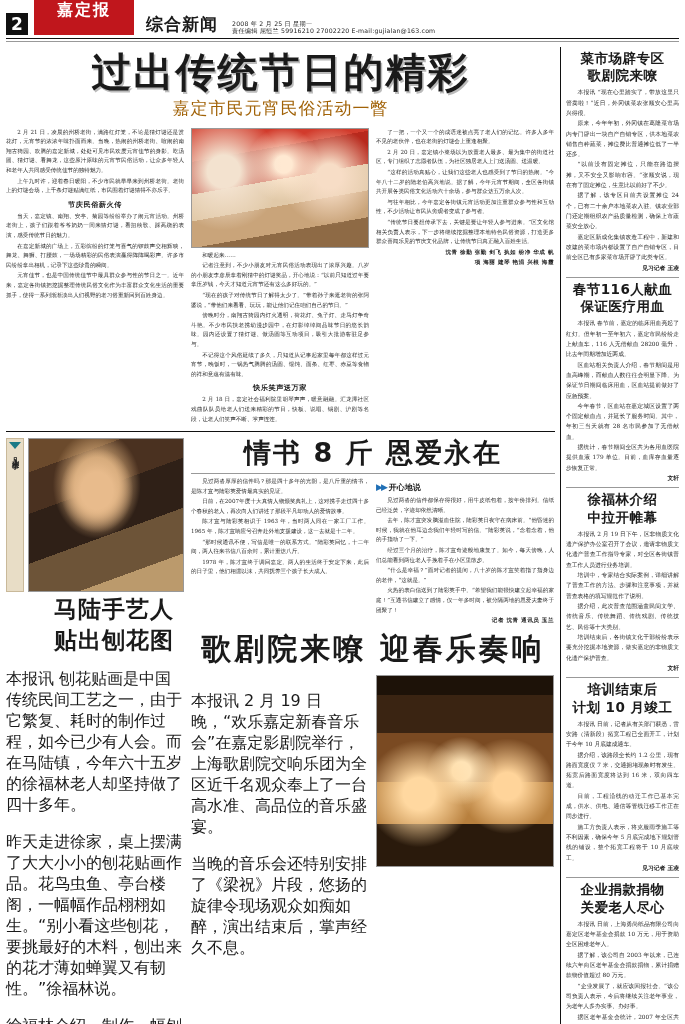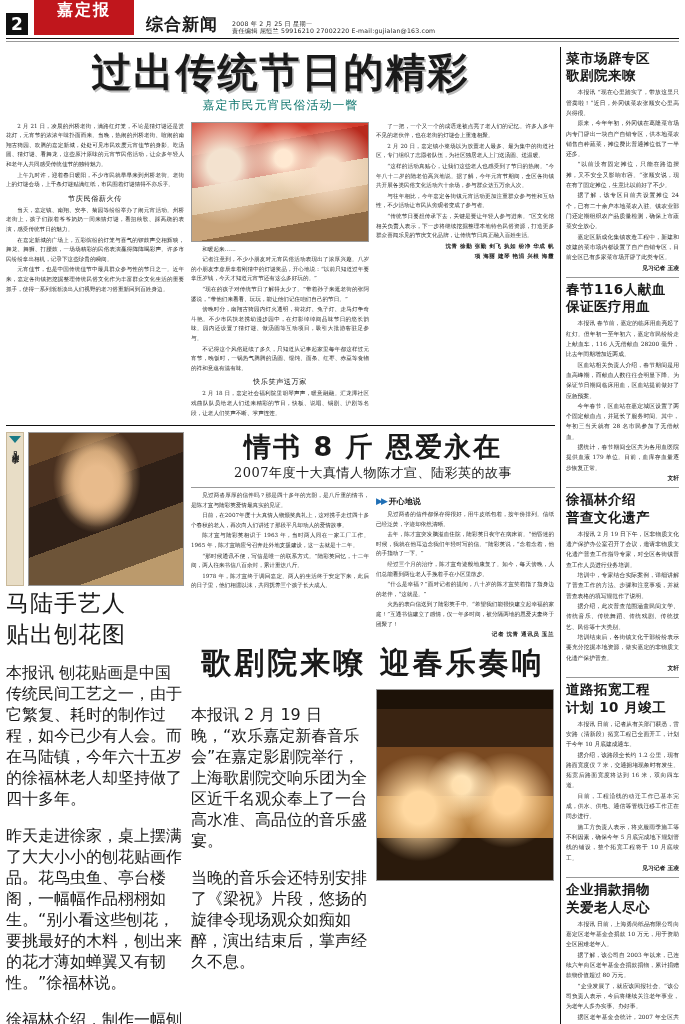--- a/index.html
+++ b/index.html
@@ -34,29 +34,29 @@
   .right-rule{width:1px;background:#111;margin:0 5px;}
   .right-zone{width:119px;}
 
   
   .lead-head{text-align:center;padding-top:4px;}
   .lead-title{
     font-size:40px;font-weight:bold;letter-spacing:2px;line-height:1.05;
     font-family:"DejaVu Sans","Liberation Sans",sans-serif;
     text-shadow:1.5px 1.5px 0 #bbb;
   }
-  .lead-sub{font-size:12px;letter-spacing:1px;color:#0f766e;margin-top:4px;
+  .lead-sub{font-size:17px;letter-spacing:1px;color:#a16207;margin-top:4px;
     font-family:"DejaVu Serif","Liberation Serif",serif;}
 
   .cols3{display:flex;gap:7px;margin-top:8px;}
   .col{width:178px;}
   .col p{margin:0 0 1px 0;font-size:5.6px;line-height:1.72;text-align:justify;color:#2a2a2a;
     font-family:"DejaVu Serif","Liberation Serif",serif;}
   .col p.indent{text-indent:2em;}
-  .subhead{font-size:7.2px;font-weight:normal;text-align:center;margin:4px 0 2px;letter-spacing:.5px;}
+  .subhead{font-size:7.2px;font-weight:bold;text-align:center;margin:4px 0 2px;letter-spacing:.5px;}
   .byline{font-size:5.6px;text-align:right;font-weight:bold;margin-top:2px;letter-spacing:.5px;}
 
   
   .photo{position:relative;overflow:hidden;background:#cfc6bb;}
   .photo-lead{height:118px;border:1px solid #999;}
   .ph-grad1{width:100%;height:100%;
     background:
       radial-gradient(circle at 18% 36%, #f3e2cf 0 10%, rgba(243,226,207,0) 36%),
       radial-gradient(circle at 52% 30%, #ffe9d2 0 7%, rgba(255,233,210,0) 30%),
       radial-gradient(circle at 78% 40%, #f7ddc6 0 8%, rgba(247,221,198,0) 32%),
@@ -78,31 +78,31 @@
   .feature-left{width:178px;}
   .tagstrip{display:flex;gap:4px;}
   .vlabel{
     width:16px;background:#e8ddc6;border:1px solid #c9b99a;
     display:flex;flex-direction:column;align-items:center;padding-top:3px;gap:2px;
   }
   .vlabel .tri{width:0;height:0;border-left:6px solid transparent;border-right:6px solid transparent;border-top:7px solid #1a7a86;}
   .vlabel .vtext{writing-mode:vertical-rl;font-size:7px;letter-spacing:2px;font-weight:bold;color:#222;
     font-family:"DejaVu Serif","Liberation Serif",serif;}
   .portrait-box{flex:1;height:152px;border:1px solid #999;overflow:hidden;}
-  .feat-title{font-size:23px;font-weight:normal;line-height:1.15;letter-spacing:1px;margin-top:4px;text-align:left;}
+  .feat-title{font-size:23px;font-weight:bold;line-height:1.15;letter-spacing:1px;margin-top:4px;text-align:left;margin-left:48px;}
 
   .feature-mid{width:364px;}
 
   
   .opera-title{font-size:30px;font-weight:bold;text-align:center;letter-spacing:3px;margin:4px 0 5px;}
   .opera-photo{height:190px;border:1px solid #999;overflow:hidden;}
   .opera-wrap{display:flex;gap:7px;}
 
   
-  .r-title{font-size:13.5px;font-weight:bold;text-align:left;line-height:1.25;letter-spacing:.5px;margin:3px 0 3px;}
+  .r-title{font-size:13.5px;font-weight:bold;text-align:center;line-height:1.25;letter-spacing:.5px;margin:3px 0 3px;}
   .right-zone p{margin:0;font-size:5.8px;line-height:1.78;text-align:justify;color:#2a2a2a;
     font-family:"DejaVu Serif","Liberation Serif",serif;}
   .right-zone p.indent{text-indent:2em;}
   .r-byline{font-size:5.8px;text-align:right;font-weight:bold;margin-top:1px;}
   .r-sep{border-top:.7px solid #999;margin:4px 0 2px;}
 
   
   .inline-tag{display:inline-flex;align-items:center;gap:3px;font-size:8px;font-weight:bold;vertical-align:middle;}
   .inline-tag .arw{color:#1f6fb5;font-size:9px;letter-spacing:-2px;}
   .mid-title{font-size:27px;font-weight:bold;text-align:center;letter-spacing:2px;line-height:1.1;}
@@ -191,21 +191,20 @@
           <div style="margin-top:4px">
             <p class="indent">本报讯 刨花贴画是中国传统民间工艺之一，由于它繁复、耗时的制作过程，如今已少有人会。而在马陆镇，今年六十五岁的徐福林老人却坚持做了四十多年。</p>
             <p class="indent">昨天走进徐家，桌上摆满了大大小小的刨花贴画作品。花鸟虫鱼、亭台楼阁，一幅幅作品栩栩如生。“别小看这些刨花，要挑最好的木料，刨出来的花才薄如蝉翼又有韧性。”徐福林说。</p>
             <p class="indent">徐福林介绍，制作一幅刨花贴画，从选料、刨花、染色到剪裁、粘贴，要经过十几道工序。一幅稍大的作品，往往要耗费个把月的时间。</p>
 
           </div>
         </div>
 
         <div class="feature-mid">
           <div class="mid-title">情书 8 斤  恩爱永在</div>
-          <div class="mid-sub">2007年度十大真情人物陈才宣、陆彩英的故事</div>
           <div class="hr-thin"></div>
 
           <div class="cols3" style="margin-top:2px">
             <div class="col" style="width:178px">
               <p class="indent">见过两沓厚厚的信件吗？那是四十多年的光阴，是八斤重的情书，是陈才宣与陆彩英爱情最真实的见证。</p>
               <p class="indent">日前，在2007年度十大真情人物颁奖典礼上，这对携手走过四十多个春秋的老人，再次向人们讲述了那段平凡却动人的爱情故事。</p>
               <p class="indent">陈才宣与陆彩英相识于 1963 年，当时两人同在一家工厂工作。1965 年，陈才宣响应号召奔赴外地支援建设，这一去就是十二年。</p>
               <p class="indent">“那时候通讯不便，写信是唯一的联系方式。”陆彩英回忆，十二年间，两人往来书信八百余封，累计重达八斤。</p>
               <p class="indent">1978 年，陈才宣终于调回嘉定。两人的生活终于安定下来，此后的日子里，他们相濡以沫，共同抚养三个孩子长大成人。</p>
             </div>
@@ -265,32 +264,32 @@
         <p class="indent">区血站相关负责人介绍，春节期间是用血高峰期，而献血人数往往会明显下降。为保证节日期间临床用血，区血站提前做好了应急预案。</p>
         <p class="indent">今年春节，区血站在嘉定城区设置了两个固定献血点，并延长了服务时间。其中，年初三当天就有 28 名市民参加了无偿献血。</p>
         <p class="indent">据统计，春节期间全区共为各用血医院提供血液 179 单位。目前，血库存血量逐步恢复正常。</p>
         <div class="r-byline">文轩</div>
       </div>
 
       <div class="r-sep"></div>
 
       <div>
         <div class="r-title">徐福林介绍</div>
-        <div class="r-title" style="margin-top:-2px">普查文化遗产</div>
+        <div class="r-title" style="margin-top:-2px">中拉开帷幕</div>
         <p class="indent">本报讯 2 月 19 日下午，区非物质文化遗产保护办公室召开了会议，邀请非物质文化遗产普查工作指导专家，对全区各街镇普查工作人员进行业务培训。</p>
         <p class="indent">培训中，专家结合实际案例，详细讲解了普查工作的方法、步骤和注意事项，并就普查表格的填写规范作了说明。</p>
         <p class="indent">据介绍，此次普查范围涵盖民间文学、传统音乐、传统舞蹈、传统戏剧、传统技艺、民俗等十大类别。</p>
         <p class="indent">培训结束后，各街镇文化干部纷纷表示要充分挖掘本地资源，做实嘉定的非物质文化遗产保护普查。</p>
         <div class="r-byline">文轩</div>
       </div>
 
       <div class="r-sep"></div>
 
       <div>
-        <div class="r-title">道路拓宽工程</div>
+        <div class="r-title">培训结束后</div>
         <div class="r-title" style="margin-top:-2px">计划 10 月竣工</div>
         <p class="indent">本报讯 日前，记者从有关部门获悉，雷安路（清新段）拓宽工程已全面开工，计划于今年 10 月底建成通车。</p>
         <p class="indent">据介绍，该路段全长约 1.2 公里，现有路面宽度仅 7 米，交通拥堵现象时有发生。拓宽后路面宽度将达到 16 米，双向四车道。</p>
         <p class="indent">目前，工程沿线的动迁工作已基本完成，供水、供电、通信等管线迁移工作正在同步进行。</p>
         <p class="indent">施工方负责人表示，将克服雨季施工等不利因素，确保今年 5 月底完成地下规划管线的铺设，整个拓宽工程将于 10 月底竣工。</p>
         <div class="r-byline">见习记者 王凌</div>
       </div>
 
       <div class="r-sep"></div>
 

